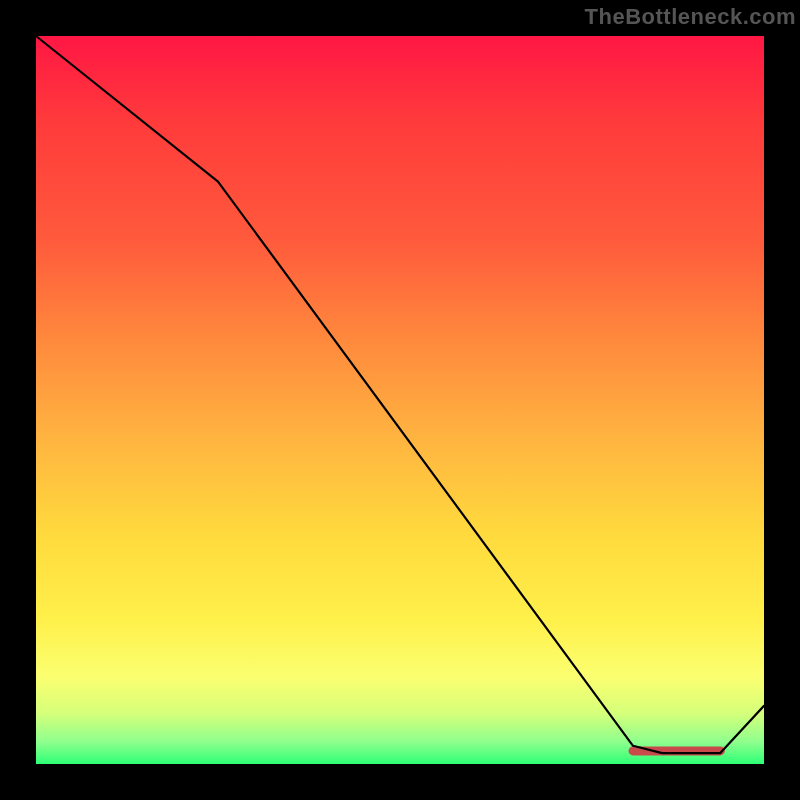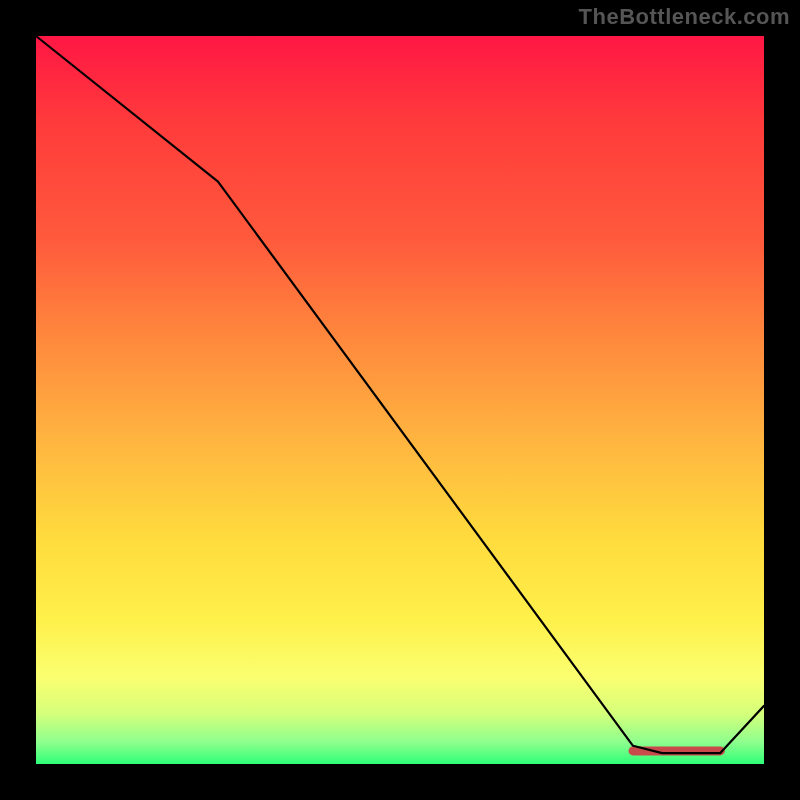--- a/index.html
+++ b/index.html
@@ -13,21 +13,21 @@
   }
   .frame {
     position: relative;
     width: 800px;
     height: 800px;
     background: #000;
   }
   .watermark {
     position: absolute;
     top: 4px;
-    right: 10px;
+    right: 4px;
     color: #555;
     font-size: 22px;
     font-weight: 600;
     letter-spacing: 0.5px;
     user-select: none;
   }
   .plot {
     position: absolute;
     left: 36px;
     top: 36px;

